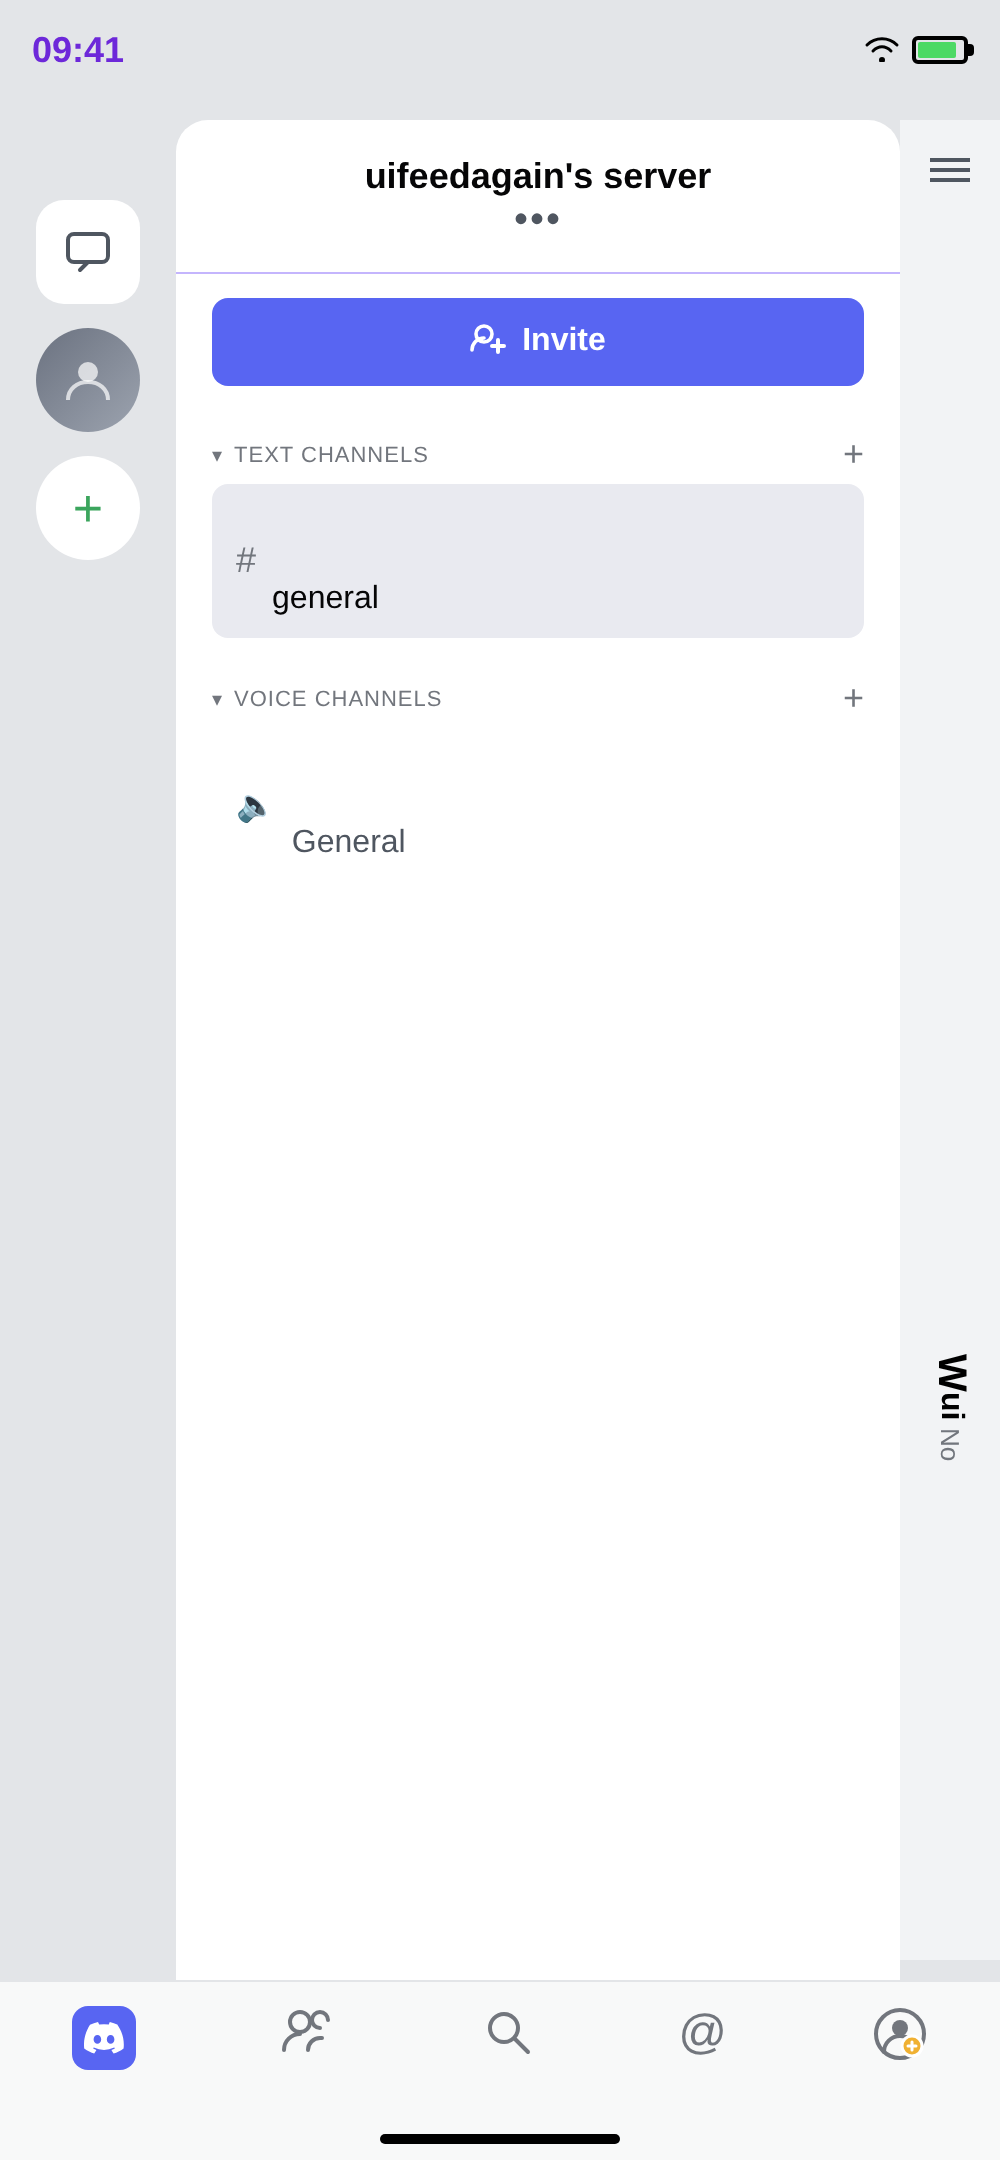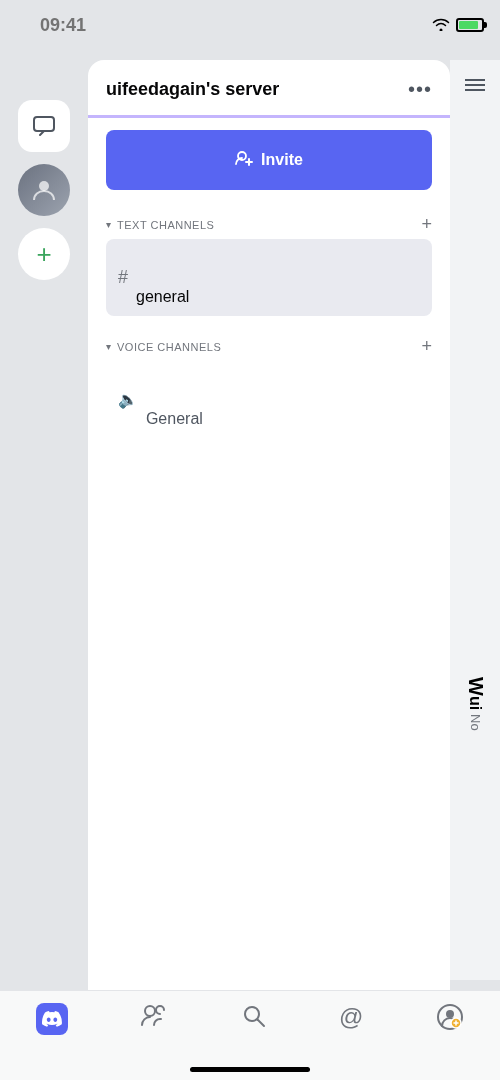--- a/index.html
+++ b/index.html
@@ -21,22 +21,21 @@
       display: flex;
       align-items: center;
       justify-content: space-between;
       padding: 0 16px;
       z-index: 10;
       background: #e3e5e8;
     }
     .status-time {
       font-size: 18px;
       font-weight: 700;
-      color: #737373;
-      margin-left: 24px;
+      color: #6d28d9;
     }
     .status-icons {
       display: flex;
       align-items: center;
       gap: 6px;
     }
     .wifi-icon { font-size: 14px; color: #000; }
     .battery-icon {
       width: 28px;
       height: 14px;
@@ -163,41 +162,42 @@
       z-index: 6;
       display: flex;
       flex-direction: column;
     }
 
     
     .server-header {
       padding: 18px 18px 14px 18px;
       display: flex;
       align-items: center;
-      justify-content: space-between;
-      border-bottom: 3px solid #c4b5fd;
+      justify-content: center;
+      border-bottom: 1px solid #c4b5fd;
+      flex-direction: column;
     }
     .server-name {
       font-size: 18px;
       font-weight: 700;
       color: #060607;
     }
     .more-icon {
       font-size: 20px;
       color: #4f5660;
       letter-spacing: 1px;
     }
 
     
     .invite-section {
       padding: 12px 18px 16px 18px;
     }
     .invite-btn {
       width: 100%;
-      height: 60px;
+      height: 44px;
       background: #5865f2;
       border-radius: 8px;
       display: flex;
       align-items: center;
       justify-content: center;
       gap: 8px;
       cursor: pointer;
       border: none;
     }
     .invite-btn-icon {

